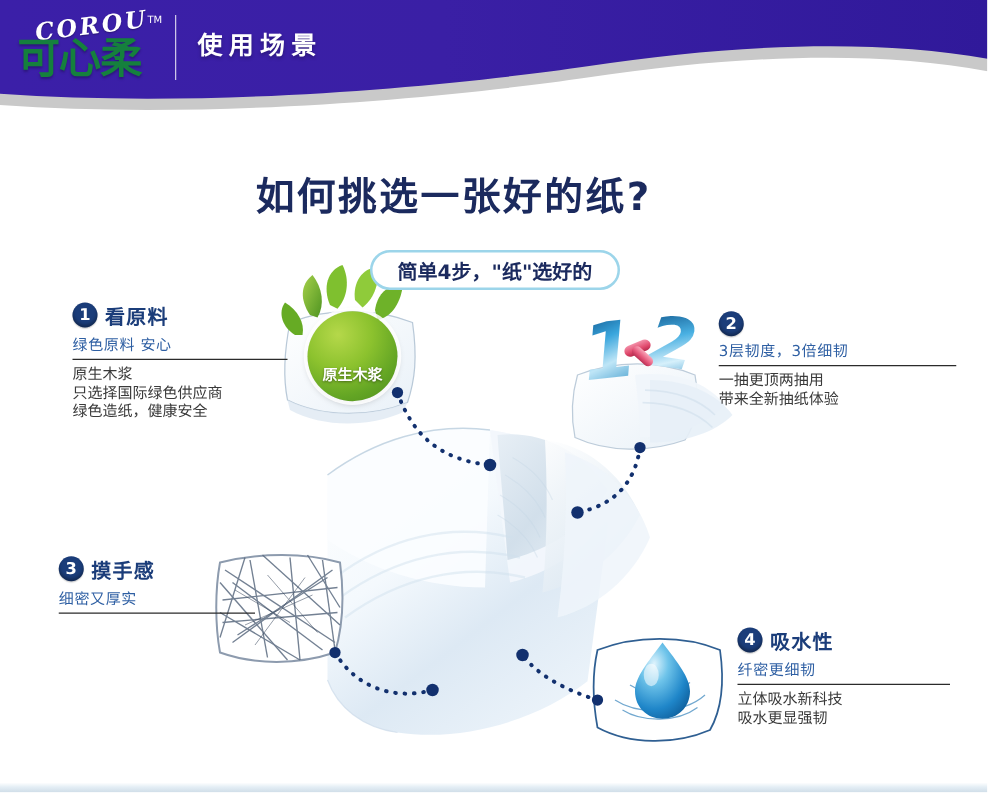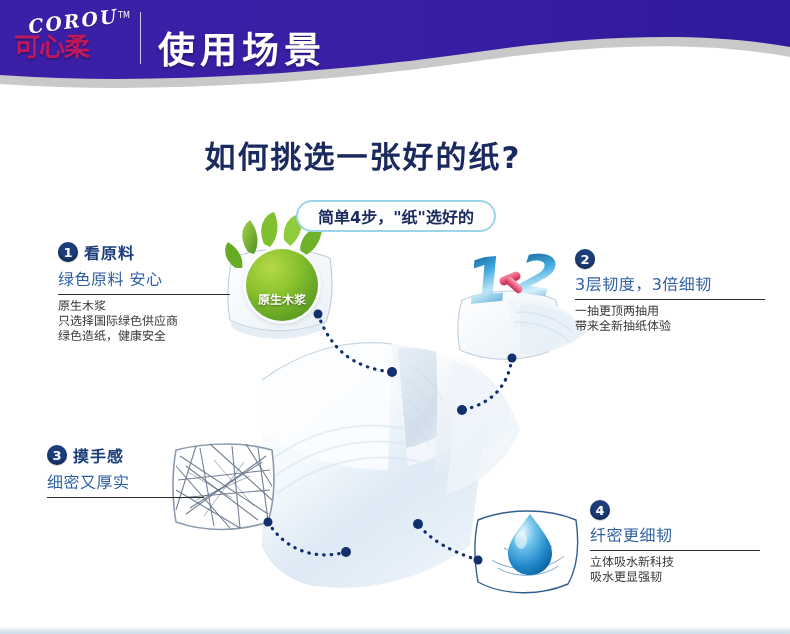--- a/index.html
+++ b/index.html
@@ -48,38 +48,38 @@
   .logo-tm {
     position: absolute;
     left: 104px; top: 3px;
     font-size: 8px;
     color: #ffffff;
     font-weight: normal;
   }
   .logo-cn {
     position: absolute;
     left: 0px; top: 18px;
-    font-size: 26px;
-    font-weight: bold;
-    color: #be185d;
+    font-size: 34px;
+    font-weight: bold;
+    color: #15803d;
     letter-spacing: -1px;
     line-height: 42px;
     text-shadow: 0 2px 2px rgba(0,0,0,.28);
     white-space: nowrap;
   }
   .logo-divider {
     position: absolute;
     left: 140px; top: 12px;
     width: 1px; height: 52px;
     background: rgba(255,255,255,.75);
   }
   .header-title {
     position: absolute;
     left: 158px; top: 20px;
-    font-size: 37px;
+    font-size: 20px;
     font-weight: bold;
     color: #ffffff;
     letter-spacing: 5px;
     text-shadow: 0 2px 3px rgba(0,0,0,.3);
     white-space: nowrap;
   }
 
   
   .main-title {
     position: absolute;
@@ -131,21 +131,21 @@
     flex: 0 0 auto;
   }
   .feat-title {
     font-size: 16px;
     font-weight: bold;
     color: #1b3d7a;
     letter-spacing: 1px;
   }
   .feat-sub {
     margin-top: 2px;
-    font-size: 16px;
+    font-size: 12px;
     color: #2e5fa3;
     white-space: nowrap;
     letter-spacing: .5px;
   }
   .feat-rule {
     margin-top: 4px;
     height: 1px;
     background: #2b2b2b;
   }
   .feat-body {
@@ -464,20 +464,21 @@
       <span class="num-badge">3</span>
       <span class="feat-title">摸手感</span>
     </div>
     <div class="feat-sub">细密又厚实</div>
     <div class="feat-rule"></div>
   </div>
 
   <div class="feature" id="feature-4">
     <div class="feat-head">
       <span class="num-badge">4</span>
+      <span class="feat-title">吸水性</span>
     </div>
     <div class="feat-sub">纤密更细韧</div>
     <div class="feat-rule"></div>
     <div class="feat-body">立体吸水新科技
 吸水更显强韧</div>
   </div>
 
   <div class="bottom-strip"></div>
 </div>
 

